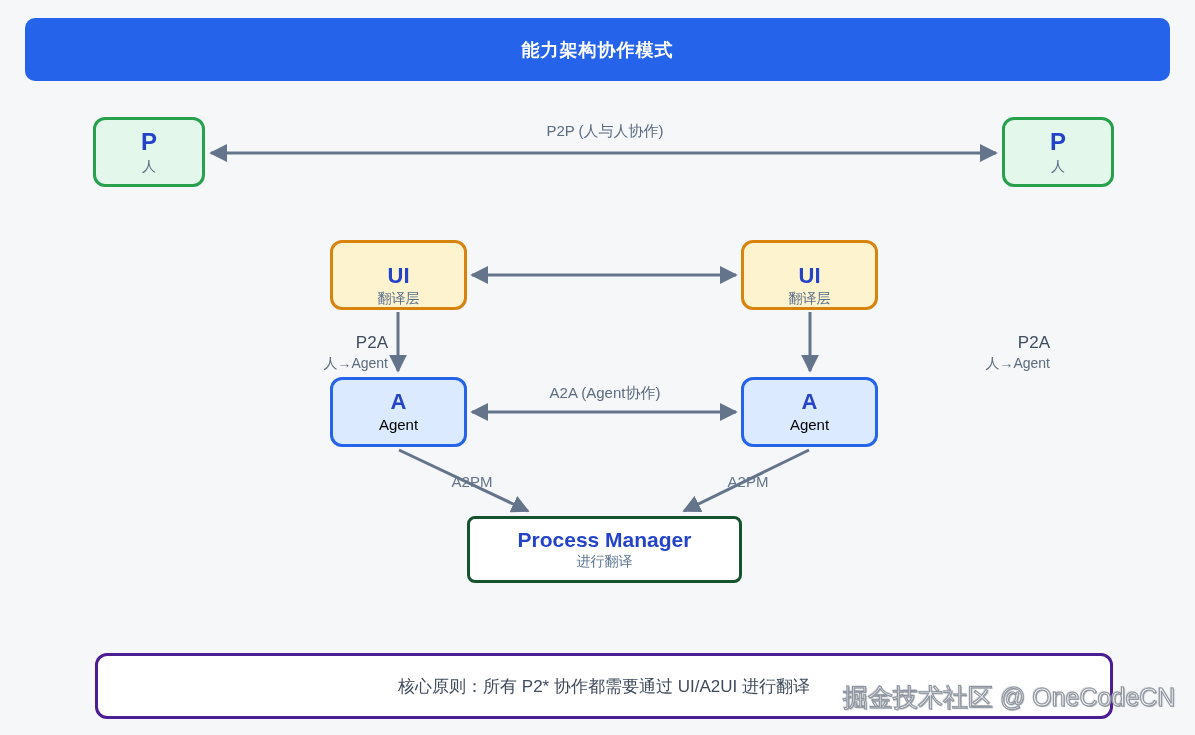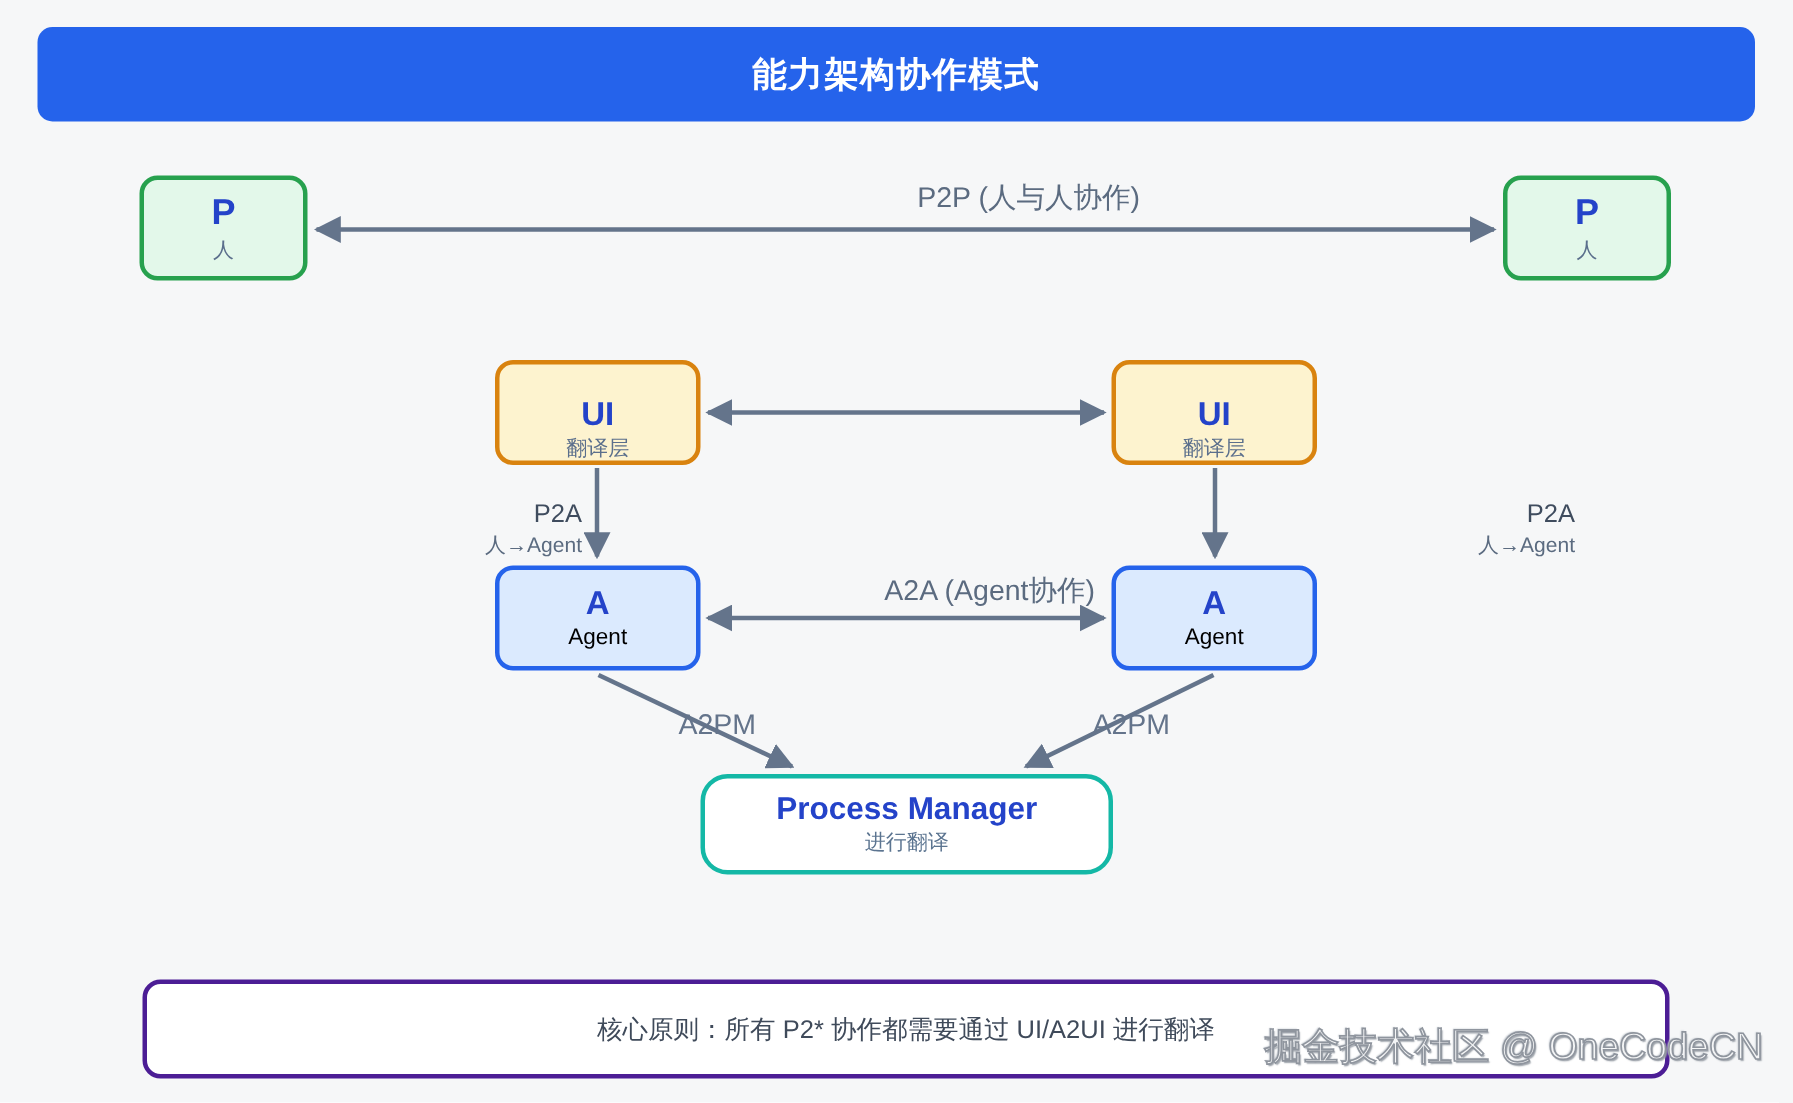--- a/index.html
+++ b/index.html
@@ -8,21 +8,21 @@
     width:1195px;height:735px;
     background:#f6f7f8;
     font-family:"Liberation Sans","DejaVu Sans",sans-serif;
     overflow:hidden;
   }
   
   .header{
     position:absolute;left:25px;top:18px;width:1145px;height:63px;
     background:#2563eb;border-radius:10px;
     display:flex;align-items:center;justify-content:center;
-    color:#ffffff;font-size:23px;font-weight:bold;letter-spacing:1px;
+    color:#ffffff;font-size:18px;font-weight:bold;letter-spacing:1px;
   }
   
   svg.edges{position:absolute;left:0;top:0;width:1195px;height:735px;pointer-events:none;}
   svg.edges line{stroke:#64748b;stroke-width:3;}
   svg.edges .head{fill:#64748b;}
   
   .node{
     position:absolute;box-sizing:border-box;border-radius:12px;
     display:flex;flex-direction:column;align-items:center;justify-content:center;
     width:137px;height:70px;gap:2px;
@@ -35,28 +35,28 @@
   .node.yellow{background:#fdf3cf;border:3px solid #d9830f;justify-content:flex-end;}
   .node.blue{background:#dbeafe;border:3px solid #2563eb;}
   .ui-left{left:330px;top:240px;}
   .ui-right{left:741px;top:240px;}
   .agent-left{left:330px;top:377px;}
   .agent-right{left:741px;top:377px;}
   .node .sub.en{font-size:15px;color:#000000;}
   
   .pm{
     position:absolute;left:467px;top:516px;width:275px;height:67px;box-sizing:border-box;
-    background:#ffffff;border:3px solid #14b8a6;border-radius:18px;
+    background:#ffffff;border:3px solid #14532d;border-radius:8px;
     display:flex;flex-direction:column;align-items:center;justify-content:center;gap:2px;
   }
   .pm .title{font-size:21px;font-weight:bold;color:#2443c9;line-height:1.1;}
   .pm .sub{font-size:14px;color:#5b7490;}
   
   .edge-label{
-    position:absolute;font-size:19px;color:#5b6b80;text-align:right;line-height:1.2;
+    position:absolute;font-size:15px;color:#5b6b80;text-align:center;line-height:1.2;
   }
   .lbl-p2p{left:450px;top:122px;width:310px;}
   .lbl-a2a{left:480px;top:384px;width:250px;}
   .lbl-a2pm-left{left:440px;top:473px;width:64px;color:#64748b;}
   .lbl-a2pm-right{left:716px;top:473px;width:64px;color:#64748b;}
   .p2a{
     position:absolute;width:130px;text-align:right;
   }
   .p2a .t{font-size:17px;color:#3f4c5e;line-height:1.25;}
   .p2a .s{font-size:14px;color:#5b6b80;line-height:1.45;margin-left:26px;}

